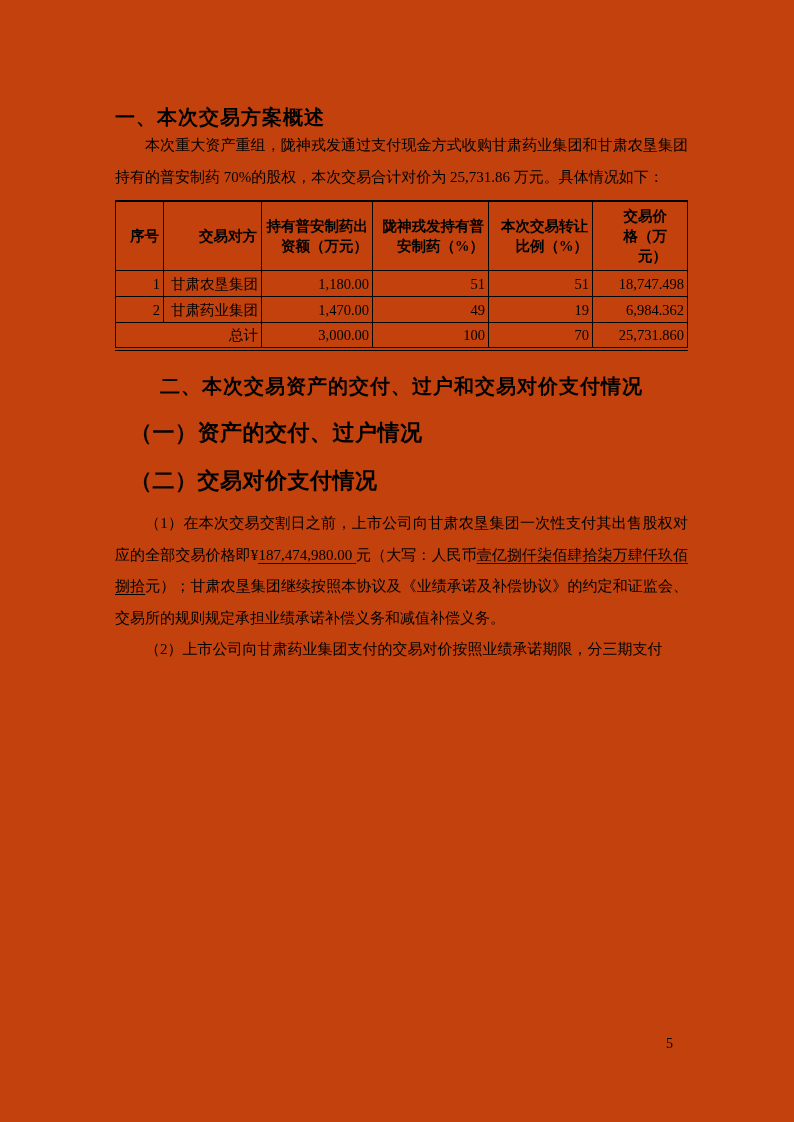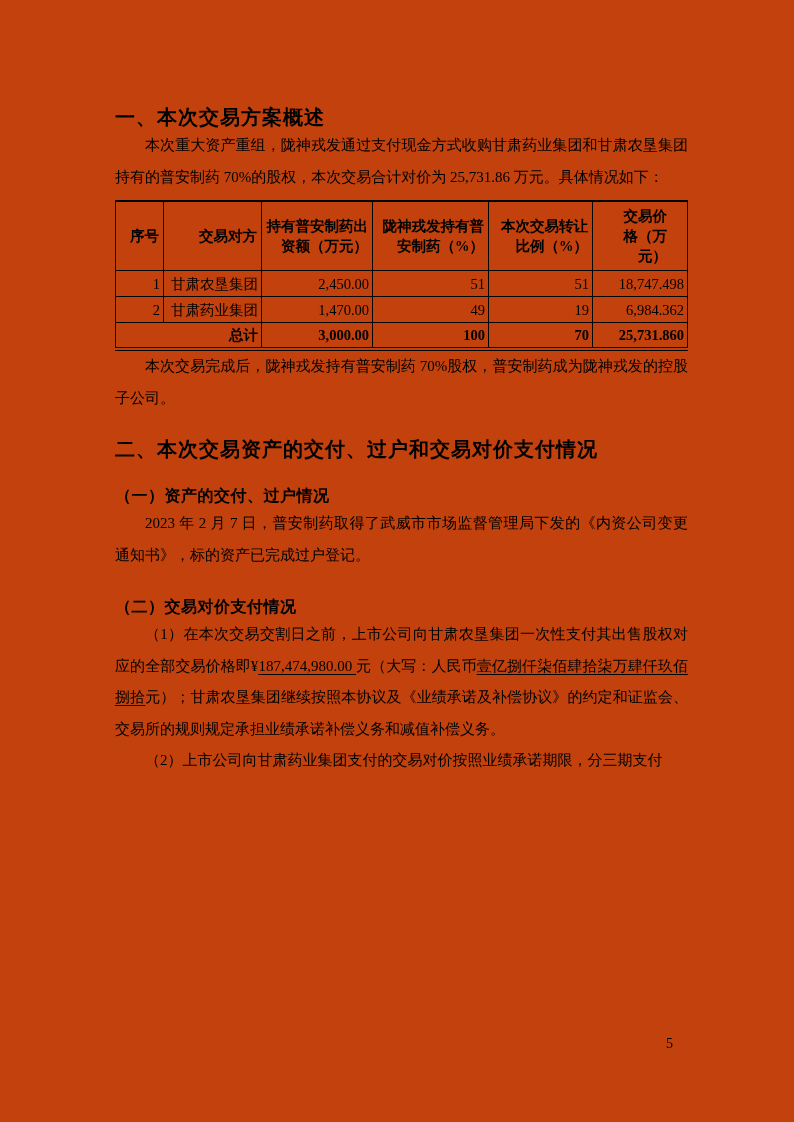--- a/index.html
+++ b/index.html
@@ -24,36 +24,36 @@
     font-family: "Liberation Sans", "DejaVu Sans", sans-serif;
     font-weight: bold;
     font-size: 20px;
     line-height: 26px;
     letter-spacing: 1px;
     margin: 0;
   }
   .h-sub {
     font-family: Liberation Serif, serif;
     font-weight: bold;
-    font-size: 16px;
+    font-size: 22px;
     line-height: 24px;
     letter-spacing: 0.5px;
-    margin: 0;
+    margin: 15px;
   }
   p.body {
     font-size: 15px;
     line-height: 31.5px;
     text-align: justify;
     text-indent: 2em;
     margin: 0;
     word-break: break-all;
   }
   .mt-p1   { margin-top: 17px; }
   .mt-p2   { margin-top: 9px; }
-  .mt-h2   { margin-top: 22px; }
+  .mt-h2   { margin-top: 22px; text-align: center; }
   .mt-h3   { margin-top: 22px; }
   .mt-p4   { margin-top: 14px; }
   .mt-h4   { margin-top: 24px; }
   .mt-item { margin-top: 14px; }
   .mt-p5   { margin-top: 4px; }
   .mt-p6   { margin-top: 4px; }
   .mt-p7   { margin-top: 8px; }
   .u {
     text-decoration: underline;
     text-underline-offset: 3px;
@@ -75,21 +75,21 @@
     vertical-align: middle;
     font-weight: normal;
   }
   table.deal th {
     font-weight: bold;
     height: 52px;
     padding: 4px 4px;
   }
   table.deal th.th-price { padding: 4px 20px; }
   table.deal td { height: 26px; }
-  table.deal tr.total td { font-weight: bold; }
+  table.deal tr.total td { font-weight: normal; }
   .page-num {
     position: absolute;
     top: 1034px;
     left: 115px;
     width: 558px;
     text-align: right;
     font-size: 14px;
     line-height: 20px;
   }
 </style>
@@ -119,21 +119,21 @@
           <th>持有普安制药出资额（万元）</th>
           <th>陇神戎发持有普安制药（%）</th>
           <th>本次交易转让比例（%）</th>
           <th class="th-price">交易价格（万元）</th>
         </tr>
       </thead>
       <tbody>
         <tr>
           <td>1</td>
           <td>甘肃农垦集团</td>
-          <td>2,450.00</td>
+          <td>1,180.00</td>
           <td>51</td>
           <td>51</td>
           <td>18,747.498</td>
         </tr>
         <tr>
           <td>2</td>
           <td>甘肃药业集团</td>
           <td>1,470.00</td>
           <td>49</td>
           <td>19</td>
@@ -142,26 +142,24 @@
         <tr class="total">
           <td colspan="2">总计</td>
           <td>3,000.00</td>
           <td>100</td>
           <td>70</td>
           <td>25,731.860</td>
         </tr>
       </tbody>
     </table>
 
-    <p class="body mt-p2">本次交易完成后，陇神戎发持有普安制药 70%股权，普安制药成为陇神戎发的控股子公司。</p>
 
     <h1 class="h-major mt-h2">二、本次交易资产的交付、过户和交易对价支付情况</h1>
 
     <h2 class="h-sub mt-h3">（一）资产的交付、过户情况</h2>
-    <p class="body mt-p4">2023 年 2 月 7 日，普安制药取得了武威市市场监督管理局下发的《内资公司变更通知书》，标的资产已完成过户登记。</p>
 
     <h2 class="h-sub mt-h4">（二）交易对价支付情况</h2>
 
     <p class="body mt-p6"><span>（1）在本次交易交割日之前，上市公司向甘肃农垦集团一次性支付其出售股权对应的全部交易价格即¥</span><span class="u">187,474,980.00 </span><span>元（大写：人民币</span><span class="u">壹亿捌仟柒佰肆拾柒万肆仟玖佰捌拾</span><span>元）；甘肃农垦集团继续按照本协议及《业绩承诺及补偿协议》的约定和证监会、交易所的规则规定承担业绩承诺补偿义务和减值补偿义务。</span></p>
 
     <p class="body mt-p7">（2）上市公司向甘肃药业集团支付的交易对价按照业绩承诺期限，分三期支付</p>
 
   </div>
 
   <div class="page-num">5</div>

